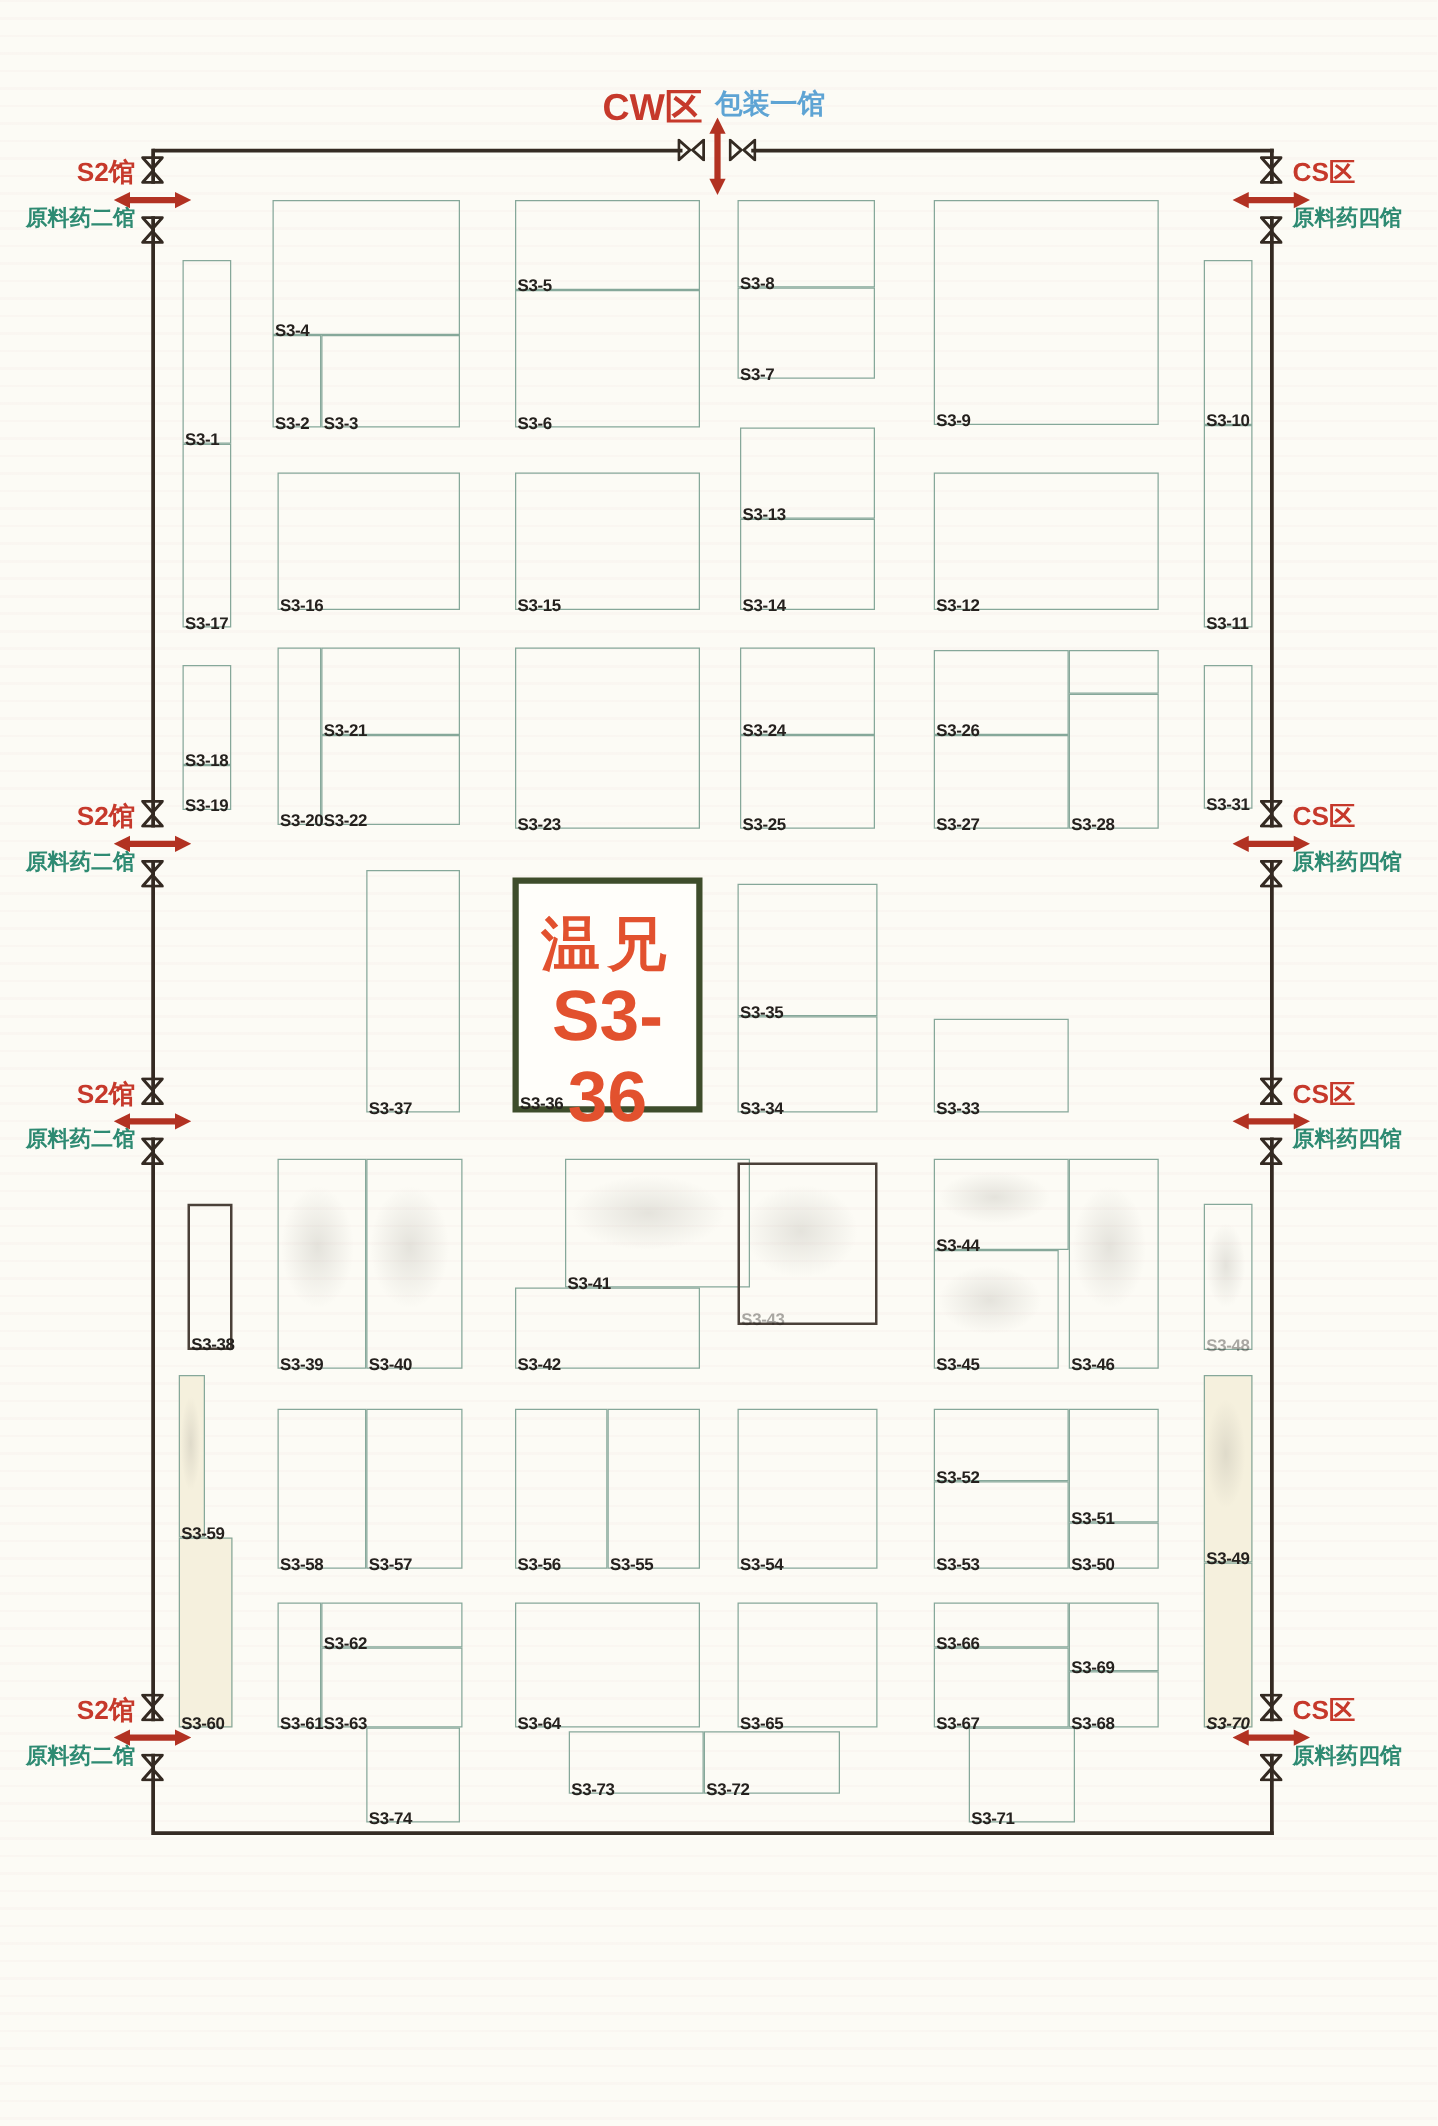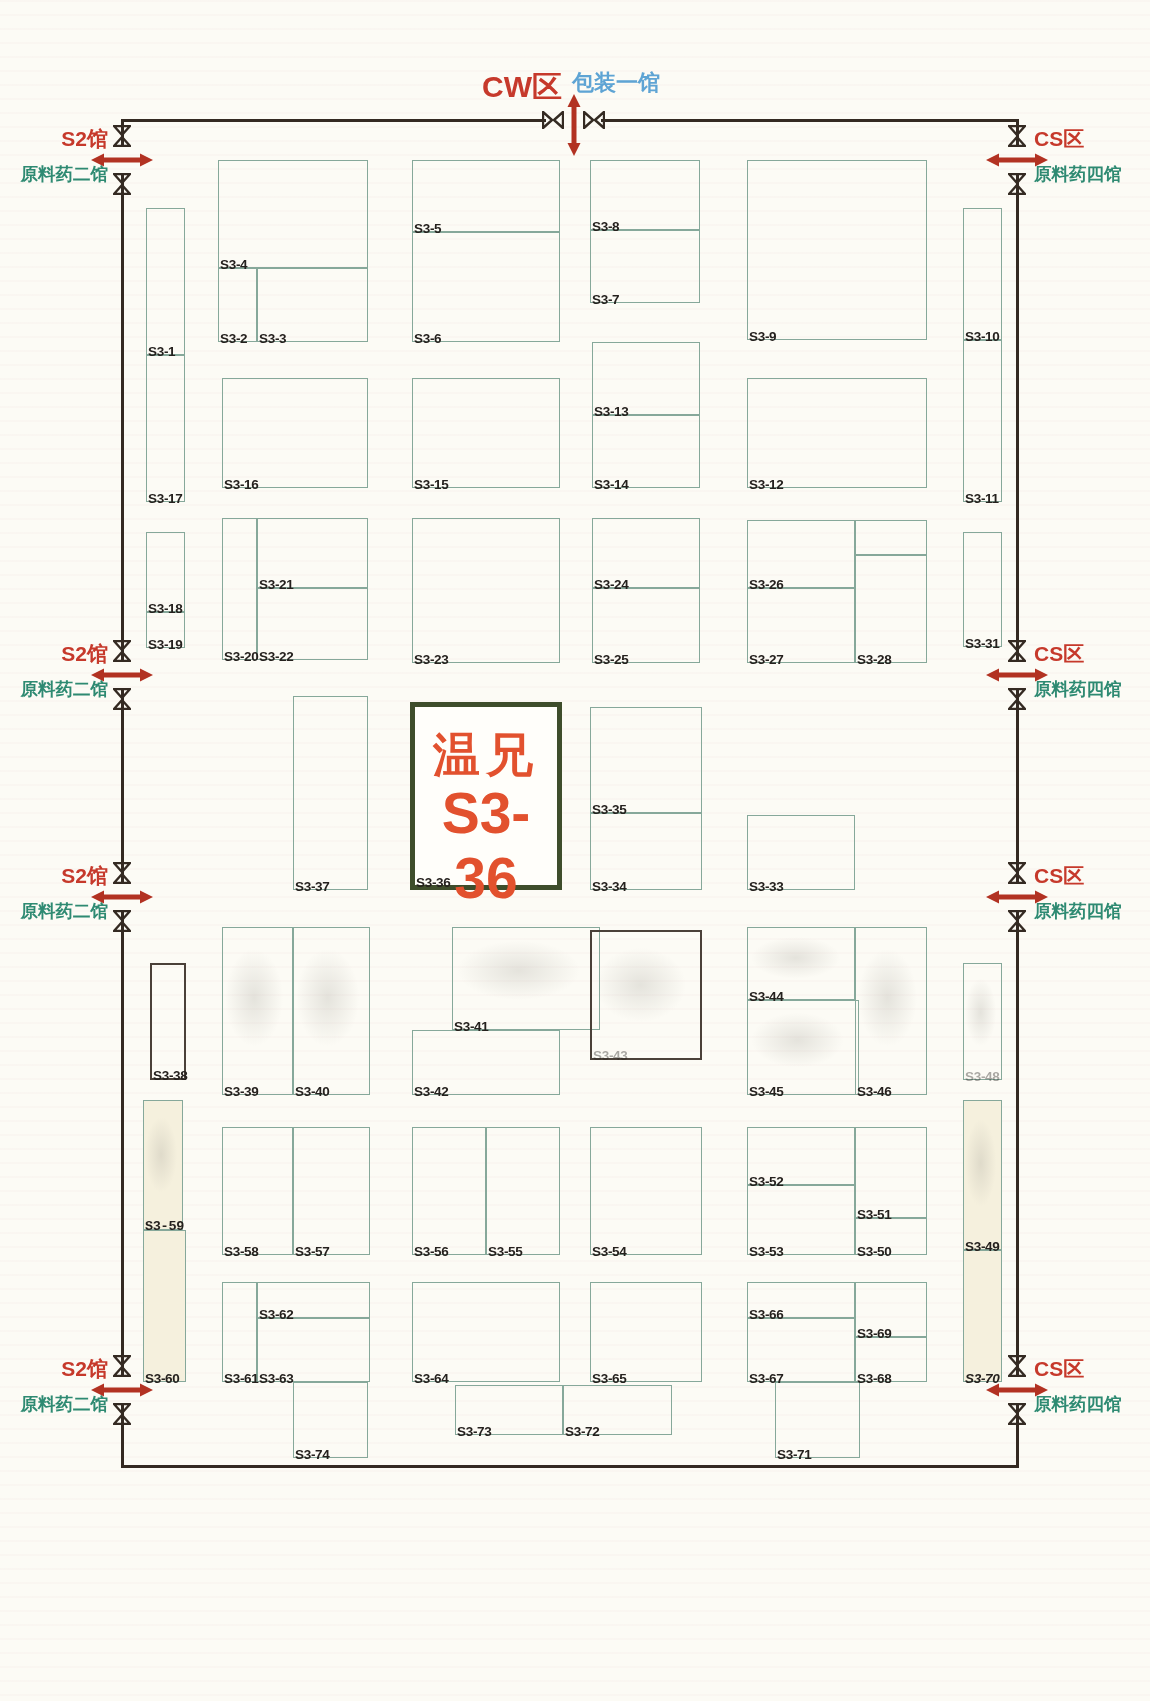--- a/index.html
+++ b/index.html
@@ -307,30 +307,30 @@
     </div>
     <div class="booth" style="left: 412px; top: 1030px; width: 148px; height: 65px;">
       <span class="blabel">S3-42</span>
     </div>
     <div class="booth dark ghost" style="left: 590px; top: 930px; width: 112px; height: 130px;">
       <span class="blabel faded">S3-43</span>
     </div>
     <div class="booth ghost" style="left: 747px; top: 927px; width: 108px; height: 73px; padding-left: 36px;">
       <span class="blabel">S3-44</span>
     </div>
-    <div class="booth ghost" style="left: 747px; top: 1000px; width: 112px; height: 95px; padding-left: 19px;">
+    <div class="booth ghost" style="left: 747px; top: 1000px; width: 100px; height: 95px; padding-left: 19px;">
       <span class="blabel">S3-45</span>
     </div>
     <div class="booth ghost" style="left: 855px; top: 927px; width: 72px; height: 168px;">
       <span class="blabel">S3-46</span>
     </div>
     <div class="booth ghost" style="left: 963px; top: 963px; width: 39px; height: 117px;">
       <span class="blabel faded">S3-48</span>
     </div>
-    <div class="booth tint ghost" style="left: 143px; top: 1100px; width: 40px; height: 130px; font-family: Liberation Mono, monospace;">
+    <div class="booth tint ghost" style="left: 143px; top: 1100px; width: 21px; height: 130px;">
       <span class="blabel">S3-59</span>
     </div>
     <div class="booth tint" style="left: 143px; top: 1230px; width: 43px; height: 152px;">
       <span class="blabel">S3-60</span>
     </div>
     <div class="booth" style="left: 222px; top: 1127px; width: 71px; height: 128px;">
       <span class="blabel">S3-58</span>
     </div>
     <div class="booth" style="left: 293px; top: 1127px; width: 77px; height: 128px;">
       <span class="blabel">S3-57</span>

